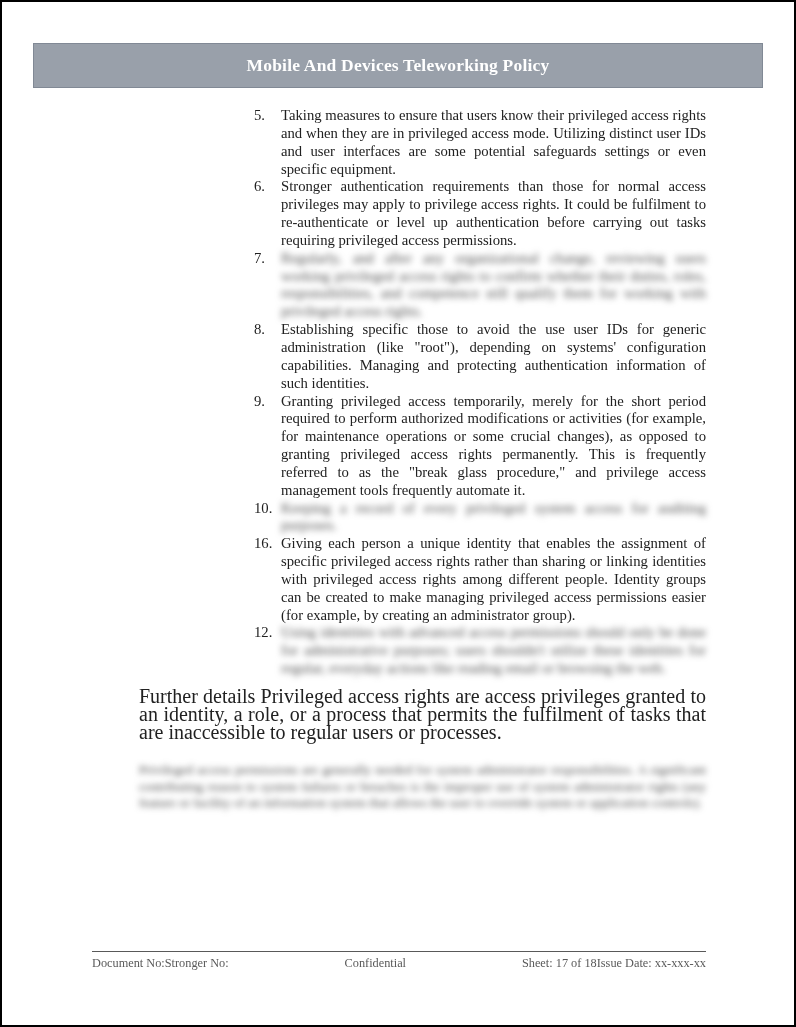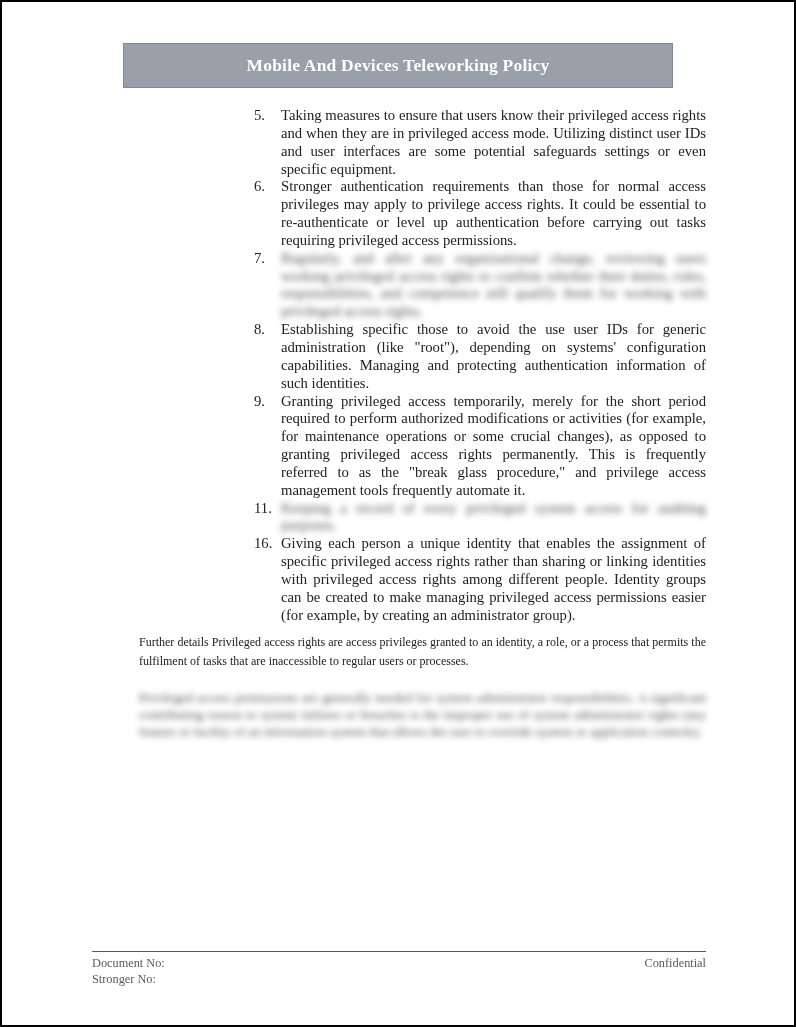--- a/index.html
+++ b/index.html
@@ -9,21 +9,21 @@
     width: 796px;
     height: 1027px;
     background: #ffffff;
     border: 2px solid #000000;
     font-family: "Liberation Serif", "DejaVu Serif", serif;
     color: #212121;
     overflow: hidden;
   }
   .header-bar {
     margin: 41px auto 0 auto;
-    width: 550px;
+    width: 730px;
     height: 45px;
     background: #99a0aa;
     border: 1px solid #818995;
     display: flex;
     align-items: center;
     justify-content: center;
   }
   .header-title {
     color: #ffffff;
     font-weight: bold;
@@ -43,21 +43,21 @@
   }
   .list-item .num {
     flex: 0 0 27px;
   }
   .list-item .txt {
     flex: 1;
     text-align: justify;
   }
   .para {
     margin: 9px 88px 0 137px;
-    font-size: 12px;
+    font-size: 20px;
     line-height: 18.2px;
     text-align: justify;
   }
   .para.small {
     margin-top: 20px;
     font-size: 13.2px;
     line-height: 16.9px;
   }
   .blurred {
     filter: blur(3px);
@@ -69,71 +69,79 @@
     right: 88px;
     top: 949px;
     border-top: 1px solid #595959;
     padding-top: 3px;
     display: flex;
     justify-content: space-between;
     font-size: 12.3px;
     line-height: 16px;
     color: #595959;
   }
-  .footer .col { display: flex; flex-direction: column; }
+  .footer .col { display: flex; flex-direction: row; }
   .footer .col.right { text-align: right; }
   .footer .col.center { text-align: left; }
 </style>
 </head>
 <body>
 
 <div class="page">
 
   <div class="header-bar">
     <span class="header-title">Mobile And Devices Teleworking Policy</span>
   </div>
 
   <ol class="policy-list">
     <li class="list-item">
       <span class="num">5.</span>
       <span class="txt">Taking measures to ensure that users know their privileged access rights and when they are in privileged access mode. Utilizing distinct user IDs and user interfaces are some potential safeguards settings or even specific equipment.</span>
     </li>
     <li class="list-item">
       <span class="num">6.</span>
-      <span class="txt">Stronger authentication requirements than those for normal access privileges may apply to privilege access rights. It could be essential to re-authenticate or level up authentication before carrying out tasks requiring privileged access permissions.</span>
+      <span class="txt">Stronger authentication requirements than those for normal access privileges may apply to privilege access rights. It could be fulfilment to re-authenticate or level up authentication before carrying out tasks requiring privileged access permissions.</span>
     </li>
     <li class="list-item">
       <span class="num">7.</span>
       <span class="txt blurred">Regularly, and after any organizational change, reviewing users working privileged access rights to confirm whether their duties, roles, responsibilities, and competence still qualify them for working with privileged access rights.</span>
     </li>
     <li class="list-item">
       <span class="num">8.</span>
       <span class="txt">Establishing specific those to avoid the use user IDs for generic administration (like "root"), depending on systems' configuration capabilities. Managing and protecting authentication information of such identities.</span>
     </li>
     <li class="list-item">
       <span class="num">9.</span>
       <span class="txt">Granting privileged access temporarily, merely for the short period required to perform authorized modifications or activities (for example, for maintenance operations or some crucial changes), as opposed to granting privileged access rights permanently. This is frequently referred to as the "break glass procedure," and privilege access management tools frequently automate it.</span>
     </li>
     <li class="list-item">
-      <span class="num">11.</span>
+      <span class="num">10.</span>
       <span class="txt blurred">Keeping a record of every privileged system access for auditing purposes.</span>
     </li>
     <li class="list-item">
       <span class="num">16.</span>
       <span class="txt">Giving each person a unique identity that enables the assignment of specific privileged access rights rather than sharing or linking identities with privileged access rights among different people. Identity groups can be created to make managing privileged access permissions easier (for example, by creating an administrator group).</span>
+    </li>
+    <li class="list-item">
+      <span class="num">12.</span>
+      <span class="txt blurred">Using identities with advanced access permissions should only be done for administrative purposes; users shouldn't utilize these identities for regular, everyday actions like reading email or browsing the web.</span>
     </li>
   </ol>
 
   <p class="para">Further details Privileged access rights are access privileges granted to an identity, a role, or a process that permits the fulfilment of tasks that are inaccessible to regular users or processes.</p>
 
   <p class="para small blurred">Privileged access permissions are generally needed for system administrator responsibilities. A significant contributing reason to system failures or breaches is the improper use of system administrator rights (any feature or facility of an information system that allows the user to override system or application controls).</p>
 
   <div class="footer">
     <div class="col">
       <span>Document No:</span>
       <span>Stronger No:</span>
     </div>
     <div class="col center">
       <span>Confidential</span>
     </div>
+    <div class="col right">
+      <span>Sheet: 17 of 18</span>
+      <span>Issue Date: xx-xxx-xx</span>
+    </div>
   </div>
 
 </div>
 
 </body></html>

